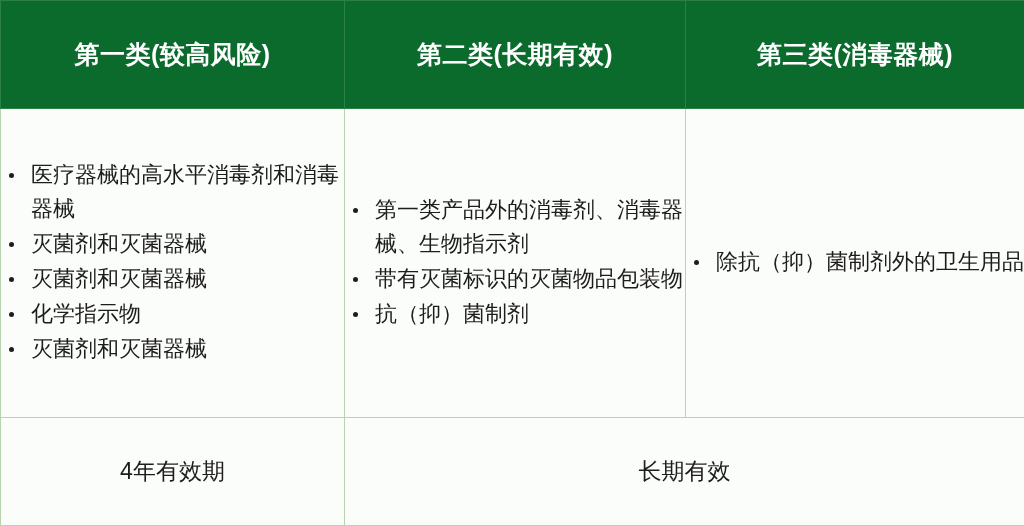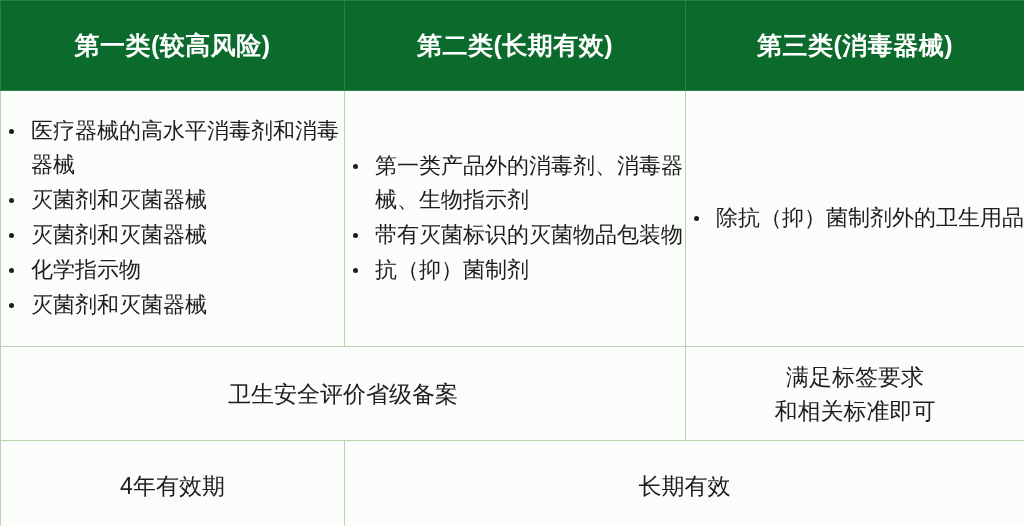--- a/index.html
+++ b/index.html
@@ -133,25 +133,20 @@
           <li>抗（抑）菌制剂</li>
         </ul>
       </td>
       <td class="list-cell middle-align">
         <ul class="bullets">
           <li>除抗（抑）菌制剂外的卫生用品</li>
         </ul>
       </td>
     </tr>
 
-    <tr>
-      <td class="center-cell row-eval" colspan="2">卫生安全评价省级备案</td>
-      <td class="center-cell row-eval two-line">满足标签要求
-和相关标准即可</td>
-    </tr>
 
     <tr>
       <td class="center-cell row-valid">4年有效期</td>
       <td class="center-cell row-valid" colspan="2">长期有效</td>
     </tr>
 
   </tbody>
     </table>
 </div>
 

